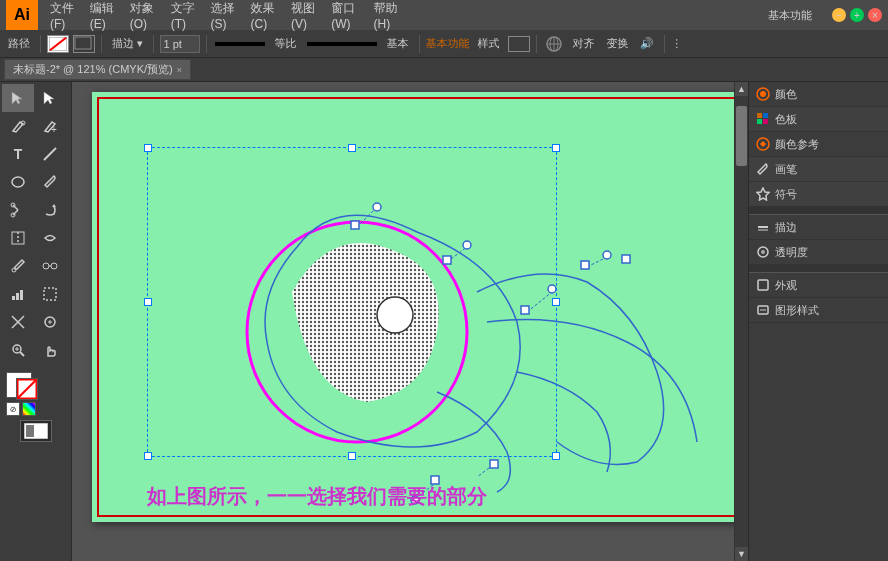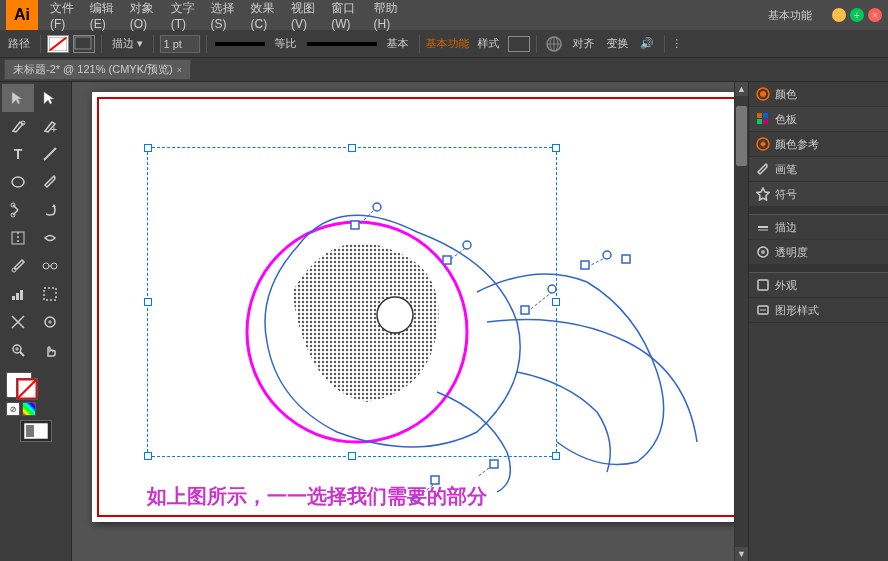--- a/index.html
+++ b/index.html
@@ -31,21 +31,21 @@
     #main { display: flex; height: calc(561px - 82px); }
 
     
     #tools { width: 72px; background: #3c3c3c; border-right: 1px solid #2a2a2a; display: flex; flex-direction: column; padding: 2px; }
     .tool-row { display: flex; }
     .tool-btn { width: 32px; height: 28px; display: flex; align-items: center; justify-content: center; cursor: pointer; font-size: 14px; color: #ccc; position: relative; }
     .tool-btn.active { background: #666; }
 
     
     #canvas-area { flex: 1; background: #535353; overflow: hidden; position: relative; }
-    #document { background: #ffffff; position: absolute; top: 10px; left: 20px; width: 690px; height: 430px; box-shadow: 2px 2px 8px rgba(0,0,0,0.5); }
+    #document { background: #86efac; position: absolute; top: 10px; left: 20px; width: 690px; height: 430px; box-shadow: 2px 2px 8px rgba(0,0,0,0.5); }
     #canvas-inner { position: relative; width: 100%; height: 100%; }
     
     
     #selection-box { position: absolute; top: 55px; left: 55px; width: 410px; height: 310px; border: 1px dashed #0077ff; pointer-events: none; }
     .sel-handle { position: absolute; width: 8px; height: 8px; background: white; border: 1px solid #0077ff; }
     .sel-tl { top: -4px; left: -4px; }
     .sel-tm { top: -4px; left: 50%; transform: translateX(-50%); }
     .sel-tr { top: -4px; right: -4px; }
     .sel-ml { top: 50%; left: -4px; transform: translateY(-50%); }
     .sel-mr { top: 50%; right: -4px; transform: translateY(-50%); }

